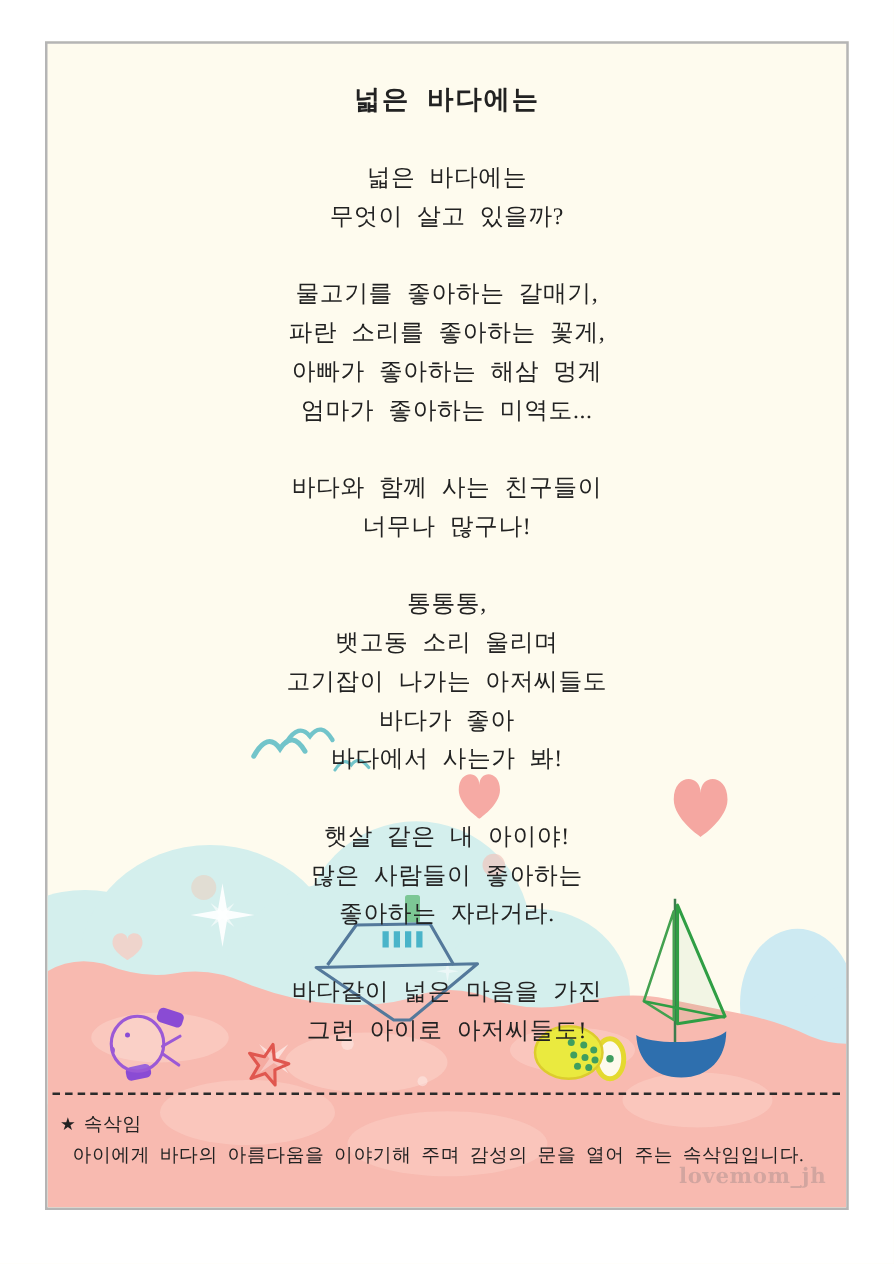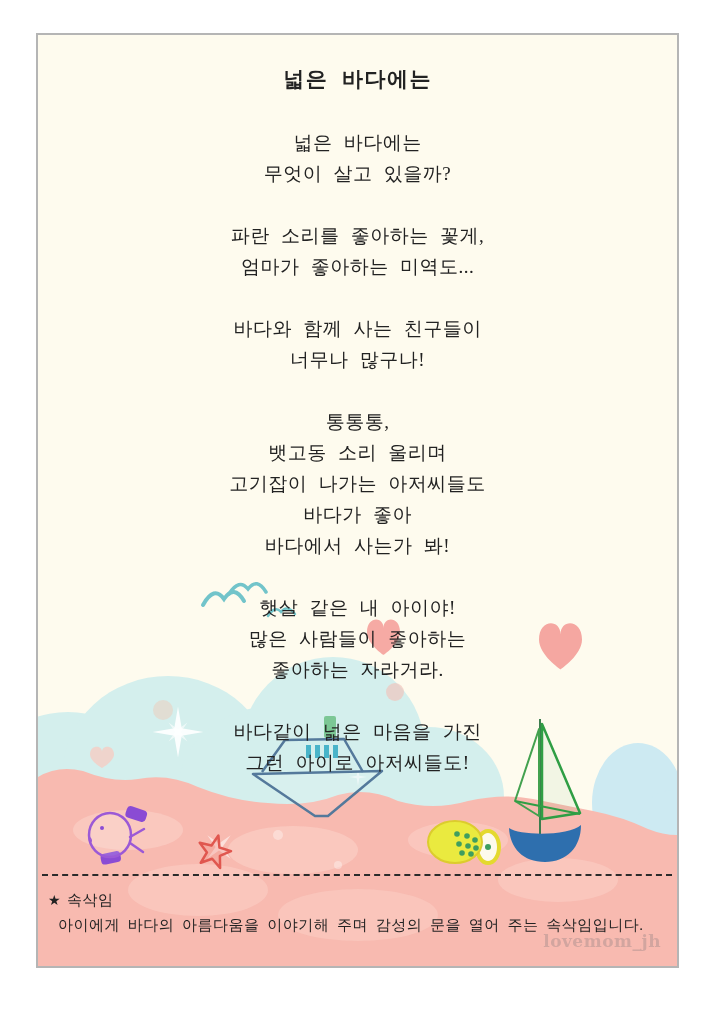--- a/index.html
+++ b/index.html
@@ -146,21 +146,23 @@
   </svg>
 
   <div class="content">
     <h1 class="title">넓은 바다에는</h1>
     <div class="poem">
         <div class="stanza">
           <div class="poem-line">넓은 바다에는</div>
           <div class="poem-line">무엇이 살고 있을까?</div>
         </div>
         <div class="stanza">
+          <div class="poem-line">물고기를 좋아하는 갈매기,</div>
           <div class="poem-line">파란 소리를 좋아하는 꽃게,</div>
+          <div class="poem-line">아빠가 좋아하는 해삼 멍게</div>
           <div class="poem-line">엄마가 좋아하는 미역도...</div>
         </div>
         <div class="stanza">
           <div class="poem-line">바다와 함께 사는 친구들이</div>
           <div class="poem-line">너무나 많구나!</div>
         </div>
         <div class="stanza">
           <div class="poem-line">통통통,</div>
           <div class="poem-line">뱃고동 소리 울리며</div>
           <div class="poem-line">고기잡이 나가는 아저씨들도</div>

